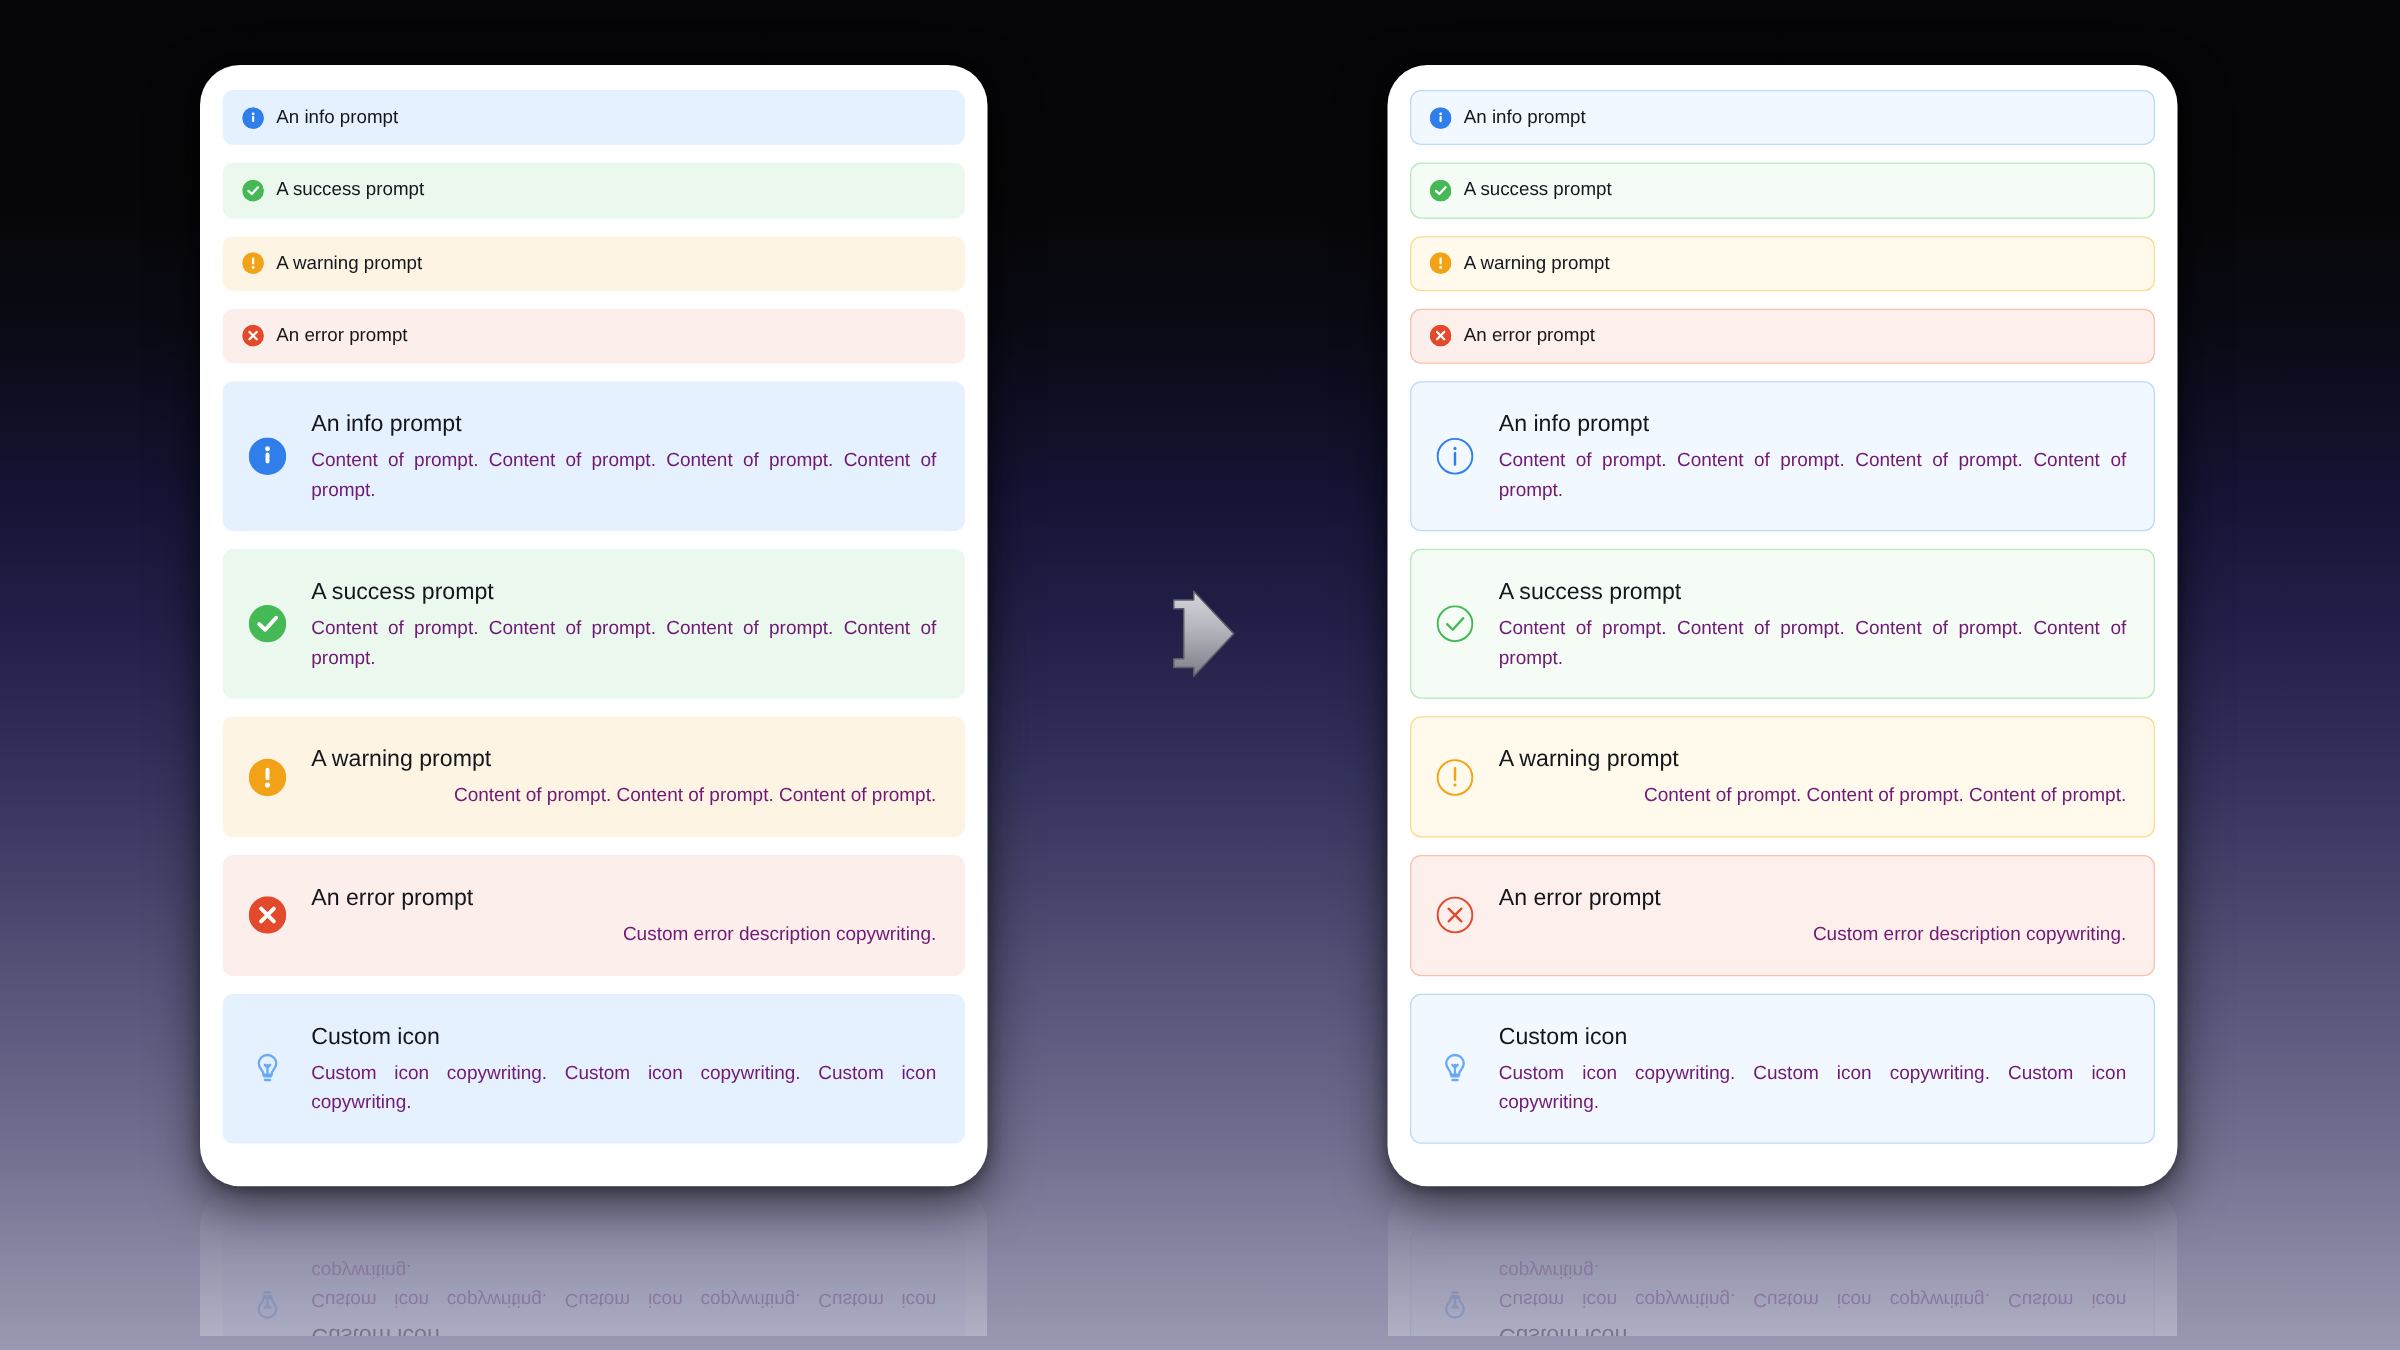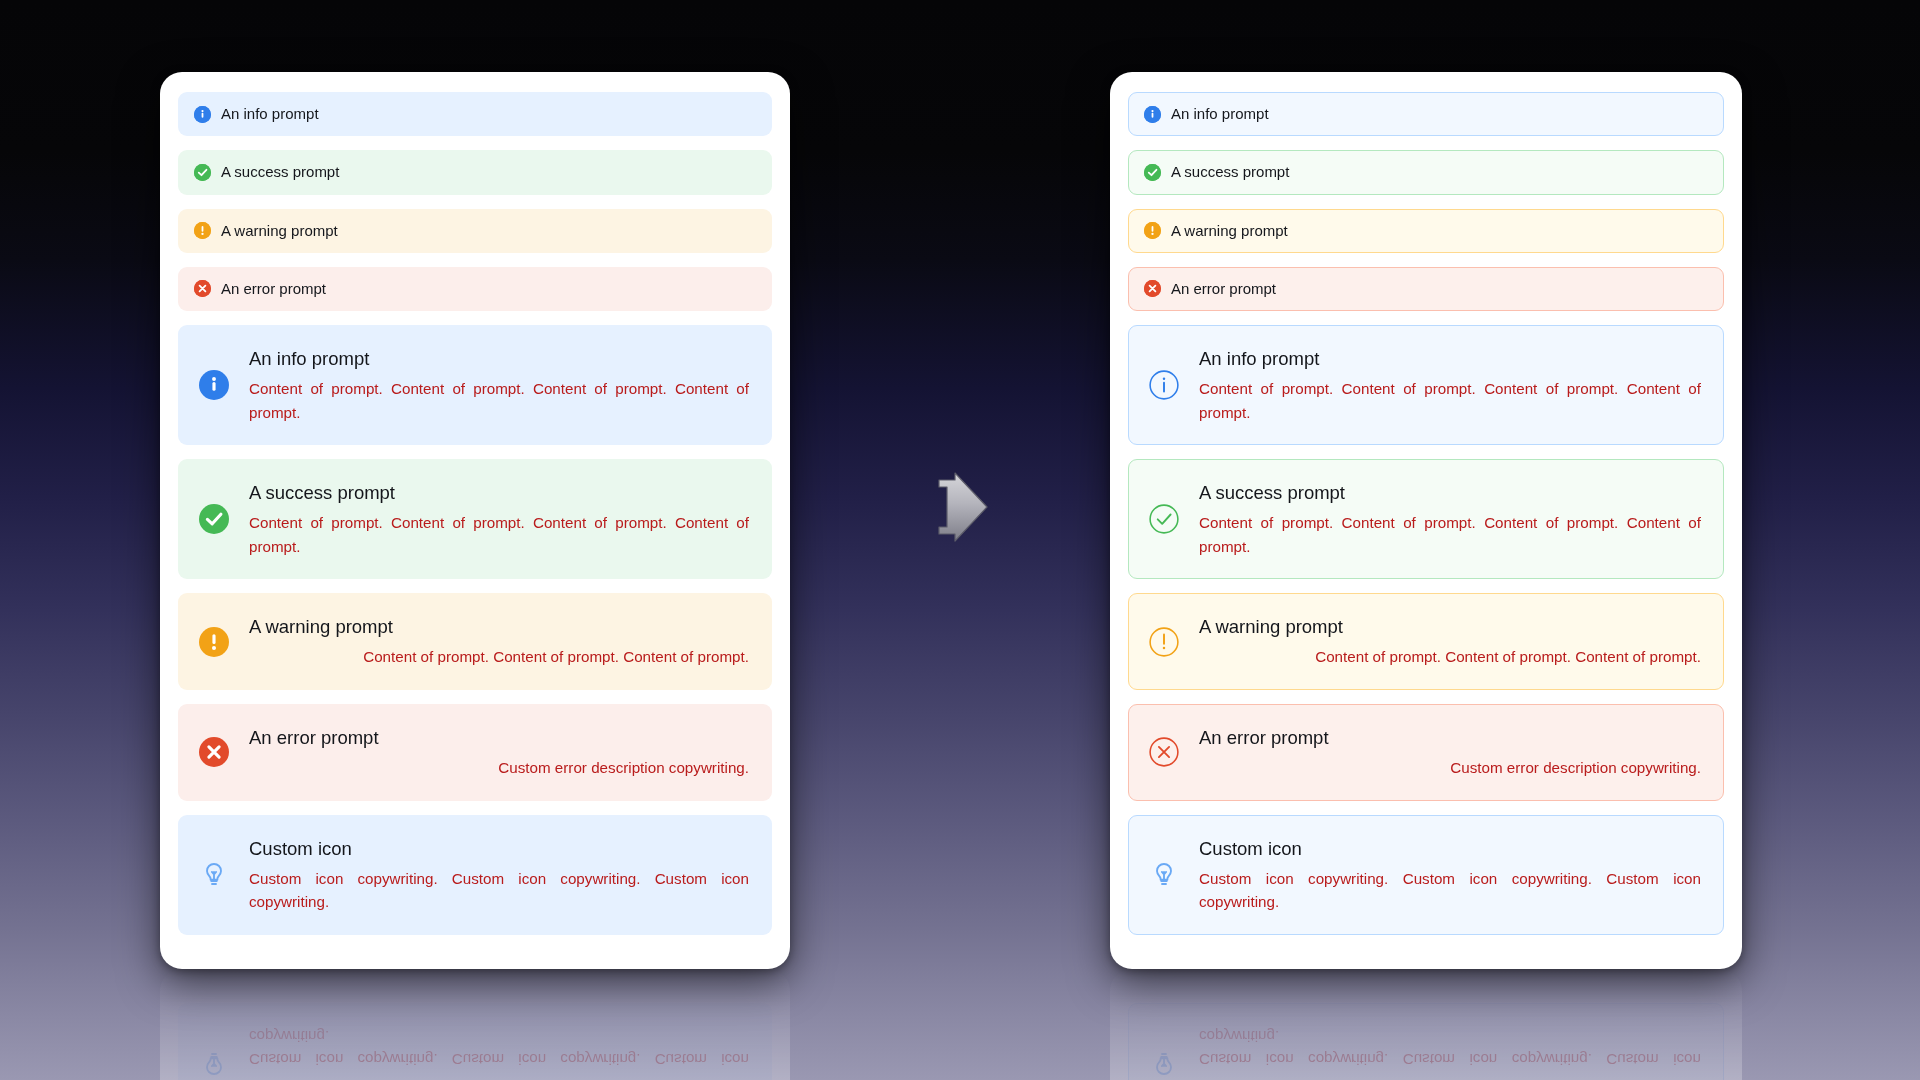--- a/index.html
+++ b/index.html
@@ -36,27 +36,26 @@
   
   .panel-wrap {
     position: absolute;
     top: 52px;
   }
   .panel-wrap.left  { left: 160px;  width: 630px; }
   .panel-wrap.right { left: 1110px; width: 632px; }
 
   .panel {
     background: #ffffff;
-    border-radius: 22px;
+    border-radius: 32px;
     padding: 20px 18px;
     box-shadow: 0 14px 40px rgba(0,0,0,0.55),
                 0 2px 10px rgba(0,0,0,0.35);
     position: relative;
     z-index: 2;
-    margin-top: 20px;
   }
 
   
   .reflection {
     position: absolute;
     left: 0;
     right: 0;
     top: 100%;
     height: 120px;
     overflow: hidden;
@@ -98,21 +97,21 @@
   }
   .alert-lg .body { flex: 1; padding-top: 1px; }
   .alert-lg .title {
     font-size: 18.5px;
     color: #14161b;
     margin-bottom: 6px;
     line-height: 1.3;
   }
   .alert-lg .desc {
     font-size: 15.2px;
-    color: #b91c1c;
+    color: #701a75;
     line-height: 1.55;
     text-align: justify;
     text-justify: inter-word;
   }
   .alert-lg .desc.nojustify { text-align: right; }
 
   .alert-lg .ico-wrap {
     width: 34px;
     min-width: 34px;
     display: flex;

